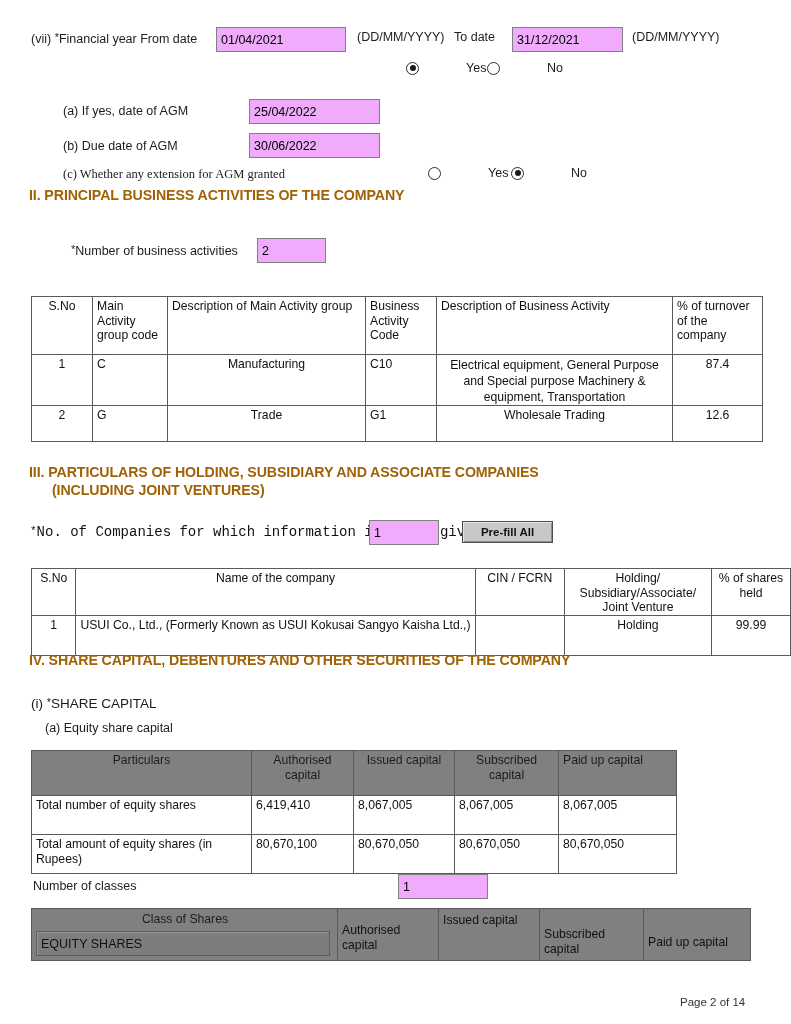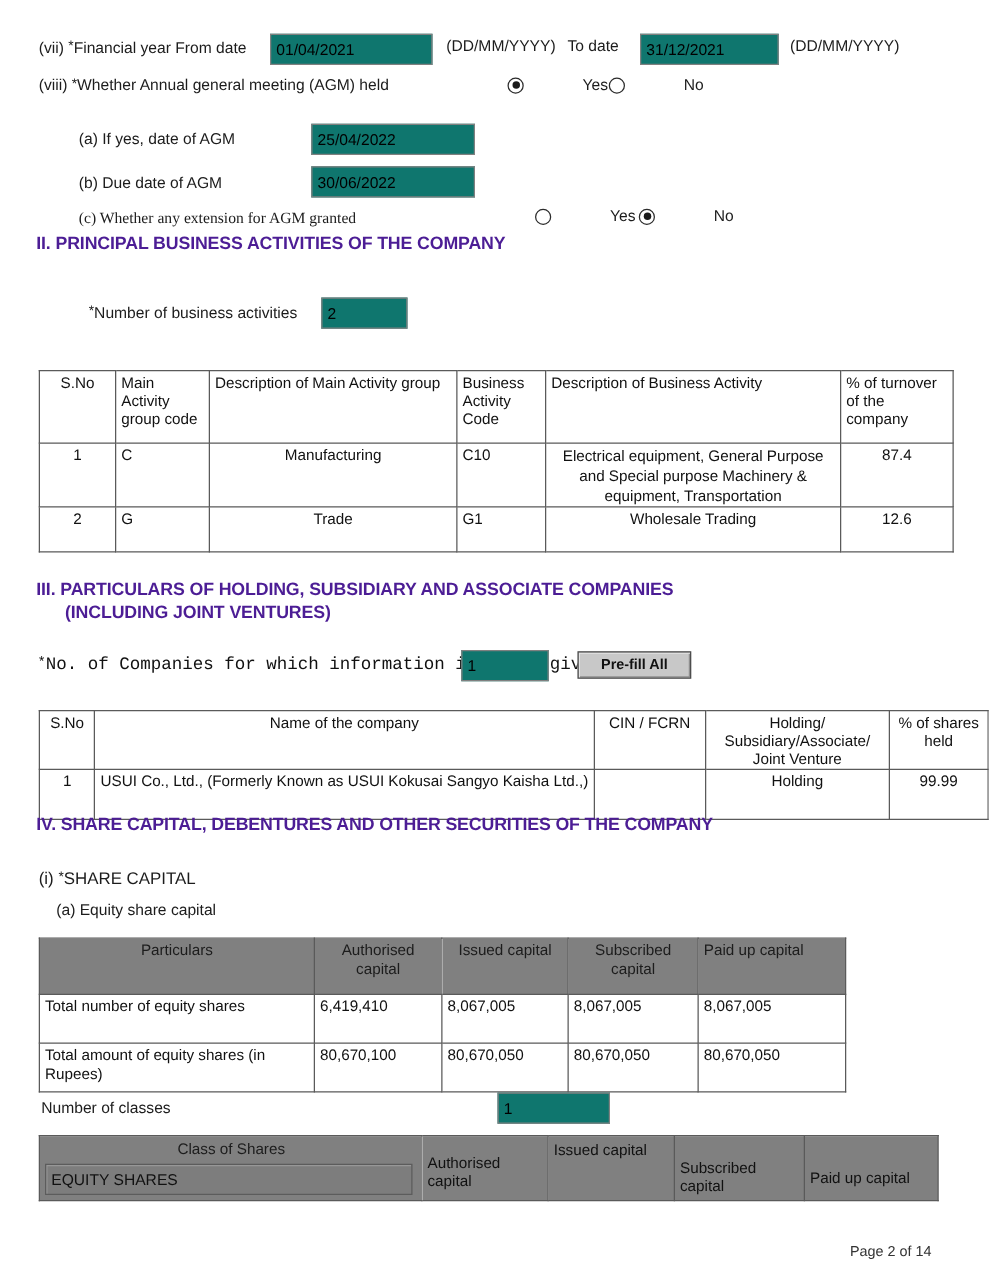--- a/index.html
+++ b/index.html
@@ -36,30 +36,30 @@
     font-size: 14px;
     line-height: 16px;
     white-space: nowrap;
     color: #111;
   }
   .sect {
     font-size: 14.2px;
     font-weight: bold;
     line-height: 17px;
     white-space: nowrap;
-    color: #4c1d95;
+    color: #a16207;
     letter-spacing: -0.1px;
   }
   .star { font-size: 11px; vertical-align: 2px; }
 
   
   .inp {
     box-sizing: border-box;
     border: 1px solid #808080;
-    background: #0f766e;
+    background: #f0abfc;
     font-family: "Liberation Sans", sans-serif;
     font-size: 12.5px;
     color: #000;
     padding: 0 0 0 4px;
     display: flex;
     align-items: center;
     overflow: hidden;
     white-space: nowrap;
   }
 
@@ -176,24 +176,20 @@
   <div class="abs inp" style="left:216px; top:27px; width:130px; height:25px;">
     <span>01/04/2021</span>
   </div>
   <div class="abs lbl" style="left:357px; top:30px;">(DD/MM/YYYY)</div>
   <div class="abs lbl" style="left:454px; top:30px;">To date</div>
   <div class="abs inp" style="left:512px; top:27px; width:111px; height:25px;">
     <span>31/12/2021</span>
   </div>
   <div class="abs lbl" style="left:632px; top:30px;">(DD/MM/YYYY)</div>
 
-  <div class="abs lbl" style="left:31px; top:60px;">
-    <span>(viii)</span>
-    <span class="star">*</span><span>Whether Annual general meeting (AGM) held</span>
-  </div>
   <div class="abs radio-wrap" style="left:406px; top:61px;">
     <span class="radio on"></span>
     <span class="radio-lbl">Yes</span>
   </div>
   <div class="abs radio-wrap" style="left:487px; top:61px;">
     <span class="radio"></span>
     <span class="radio-lbl">No</span>
   </div>
 
   <div class="abs lbl" style="left:63px; top:104px;">(a) If yes, date of AGM</div>

